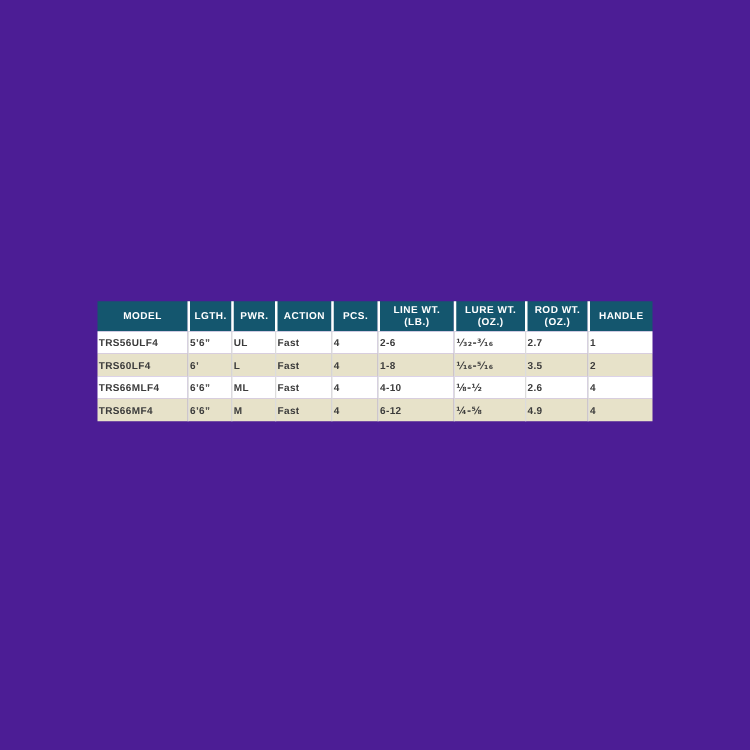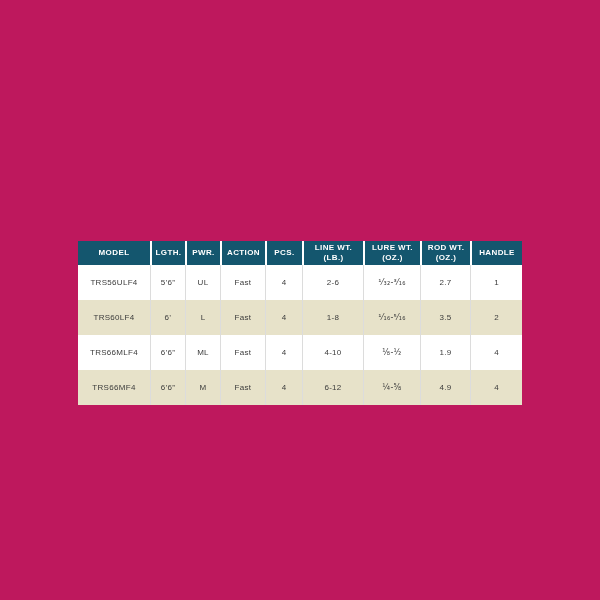--- a/index.html
+++ b/index.html
@@ -1,19 +1,19 @@
 <!DOCTYPE html>
 <html><head>
 <meta charset="utf-8">
 <style>
   html,body{margin:0;padding:0;background:#ffffff;}
   .stage{
     position:relative;
     width:600px;height:600px;
-    background:#be185d;
+    background:#4c1d95;
     overflow:hidden;
     font-family:"Liberation Sans","DejaVu Sans",sans-serif;
   }
   table.spec{
     position:absolute;
     left:78px;top:241px;
     width:444px;
     border-collapse:separate;
     border-spacing:0;
     table-layout:fixed;
@@ -36,26 +36,25 @@
     letter-spacing:0.4px;
     text-align:center;
     vertical-align:middle;
     white-space:pre-line;
     line-height:1.25;
     border-left:2px solid #ffffff;
     padding:0 1px;
   }
   th:first-child{border-left:none;}
   td{
-    height:35px;
+    height:18px;
     font-size:8px;
-    font-weight:normal;
+    font-weight:bold;
     color:#3B3B3B;
     letter-spacing:0.3px;
-    text-align:center;
     vertical-align:middle;
     background:#ffffff;
     border-left:1px solid #DCDCDC;
     padding:0 1px;
   }
   td:first-child{border-left:none;}
   tr.alt td{background:#E7E2C9;}
   td.frac{font-family:"DejaVu Sans","Liberation Sans",sans-serif;font-size:8px;margin-top:20px;}
 </style>
 </head>
@@ -114,21 +113,21 @@
           <td>2</td>
         </tr>
         <tr>
           <td>TRS66MLF4</td>
           <td>6’6”</td>
           <td>ML</td>
           <td>Fast</td>
           <td>4</td>
           <td>4-10</td>
           <td class="frac">⅛-½</td>
-          <td>1.9</td>
+          <td>2.6</td>
           <td>4</td>
         </tr>
         <tr class="alt">
           <td>TRS66MF4</td>
           <td>6’6”</td>
           <td>M</td>
           <td>Fast</td>
           <td>4</td>
           <td>6-12</td>
           <td class="frac">¼-⅝</td>

